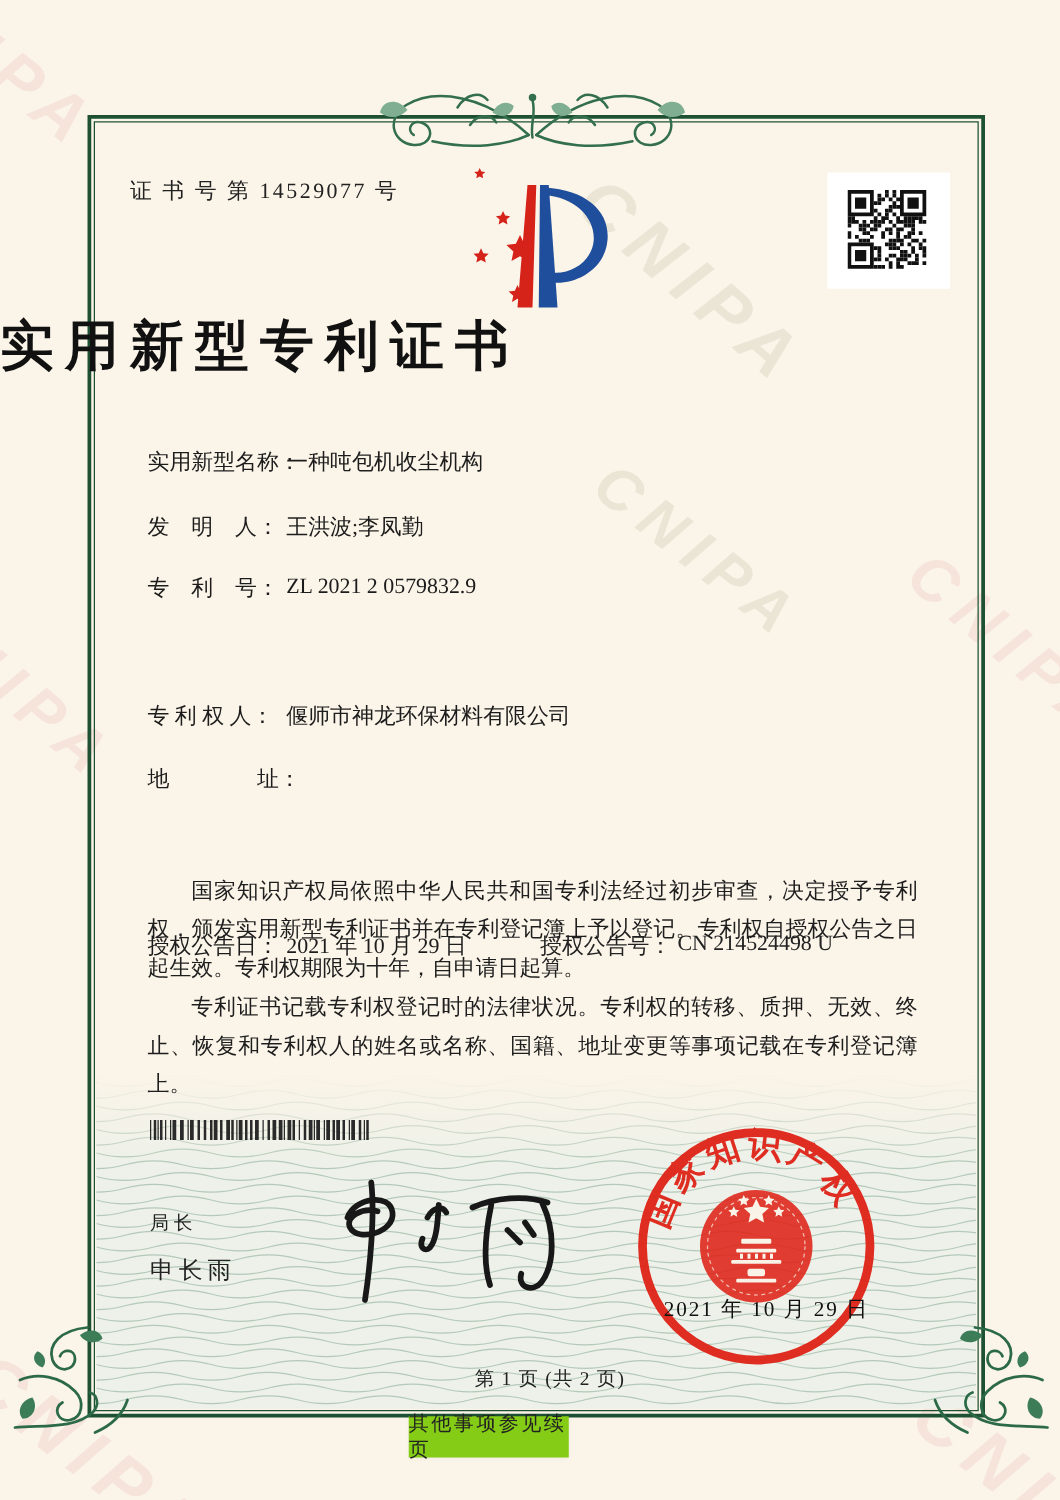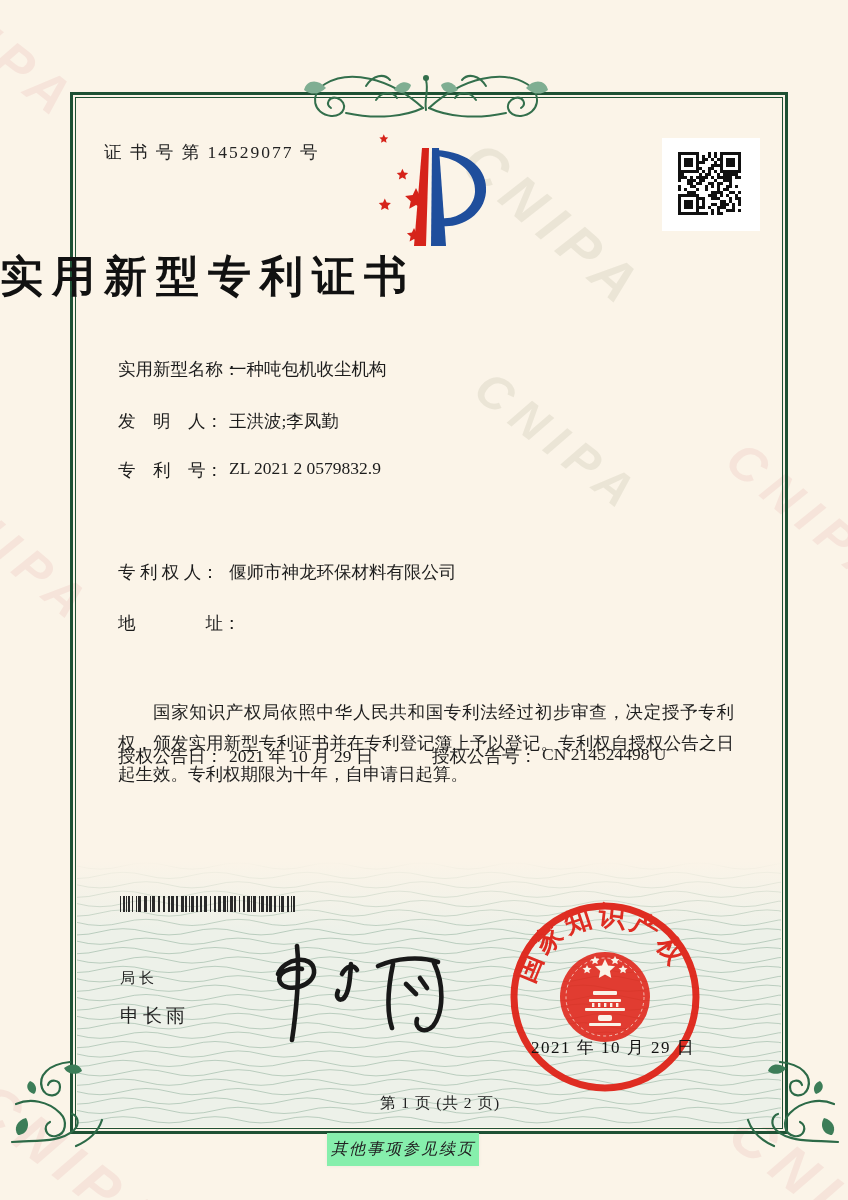--- a/index.html
+++ b/index.html
@@ -52,23 +52,23 @@
   }
   .body-text p{margin:0; text-indent:2em;}
   .barcode{position:absolute; left:120px; top:896px; z-index:4;}
   .signer-title{position:absolute; left:120px; top:969px; font-size:15px; z-index:4; letter-spacing:4px;}
   .signer-name{position:absolute; left:120px; top:1003px; font-size:19px; z-index:4; letter-spacing:4px;}
   .signature{position:absolute; left:250px; top:936px; z-index:4;}
   .seal{position:absolute; left:505px; top:897px; z-index:5; opacity:.95;}
   .seal-date{position:absolute; left:531px; top:1036px; font-size:17px; letter-spacing:1.5px; color:#111; z-index:6;}
   .page-num{position:absolute; left:0; right:0; top:1093px; text-align:center; font-size:15.5px; z-index:4; letter-spacing:1px;padding-left:32px;}
   .note-box{
-    position:absolute; left:327px; top:1133px; width:152px; height:33px; background:#86efac;
+    position:absolute; left:327px; top:1133px; width:128px; height:33px; background:#84cc16;
     display:flex; align-items:center; justify-content:center; z-index:4;
-    font-size:16px; letter-spacing:2px; box-shadow:0 0 4px rgba(0,0,0,0.05);font-style:italic;
+    font-size:16px; letter-spacing:2px; box-shadow:0 0 4px rgba(0,0,0,0.05);
   }
   .ornament{position:absolute; z-index:3;}
   .orn-top{left:226px; top:66px;}
   .orn-bl{left:6px; top:1056px;}
   .orn-br{left:712px; top:1056px; transform:scaleX(-1);}
 </style>
 </head>
 <body>
 
 <div class="page">
@@ -364,20 +364,21 @@
   </div>
   <div class="frow" style="top:700px;margin-top:44px;">
     <span class="lbl">授权公告日：</span>
     <span class="val">2021 年 10 月 29 日</span>
     <span class="lbl2">授权公告号：</span>
     <span class="val2">CN 214524498 U</span>
   </div>
 
   <div class="body-text">
     <p>国家知识产权局依照中华人民共和国专利法经过初步审查，决定授予专利权，颁发实用新型专利证书并在专利登记簿上予以登记。专利权自授权公告之日起生效。专利权期限为十年，自申请日起算。</p>
+    <p>专利证书记载专利权登记时的法律状况。专利权的转移、质押、无效、终止、恢复和专利权人的姓名或名称、国籍、地址变更等事项记载在专利登记簿上。</p>
   </div>
 
   <svg class="barcode" id="barcode-svg" width="176" height="16">
       <rect x="0" y="0" width="1" height="16" fill="#2a2a2a"></rect>
       <rect x="3" y="0" width="2" height="16" fill="#2a2a2a"></rect>
       <rect x="6" y="0" width="1" height="16" fill="#2a2a2a"></rect>
       <rect x="8" y="0" width="2" height="16" fill="#2a2a2a"></rect>
       <rect x="12" y="0" width="1" height="16" fill="#2a2a2a"></rect>
       <rect x="16" y="0" width="1" height="16" fill="#2a2a2a"></rect>
       <rect x="18" y="0" width="3" height="16" fill="#2a2a2a"></rect>

